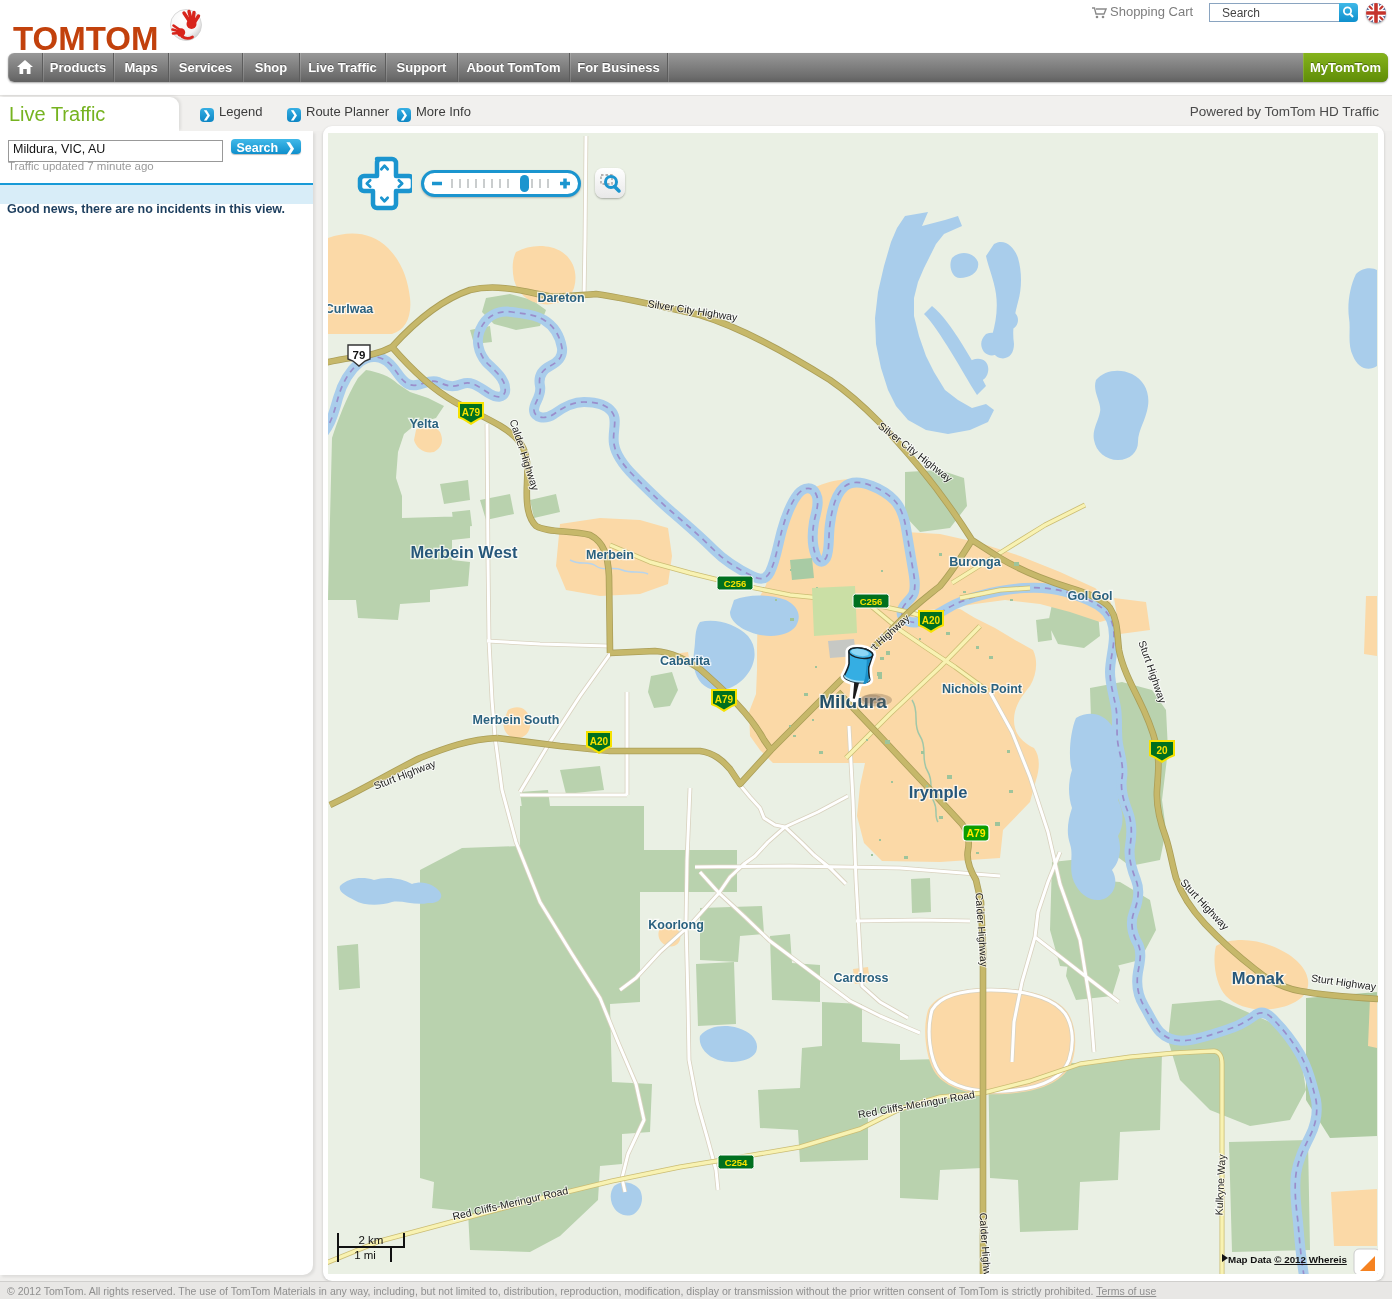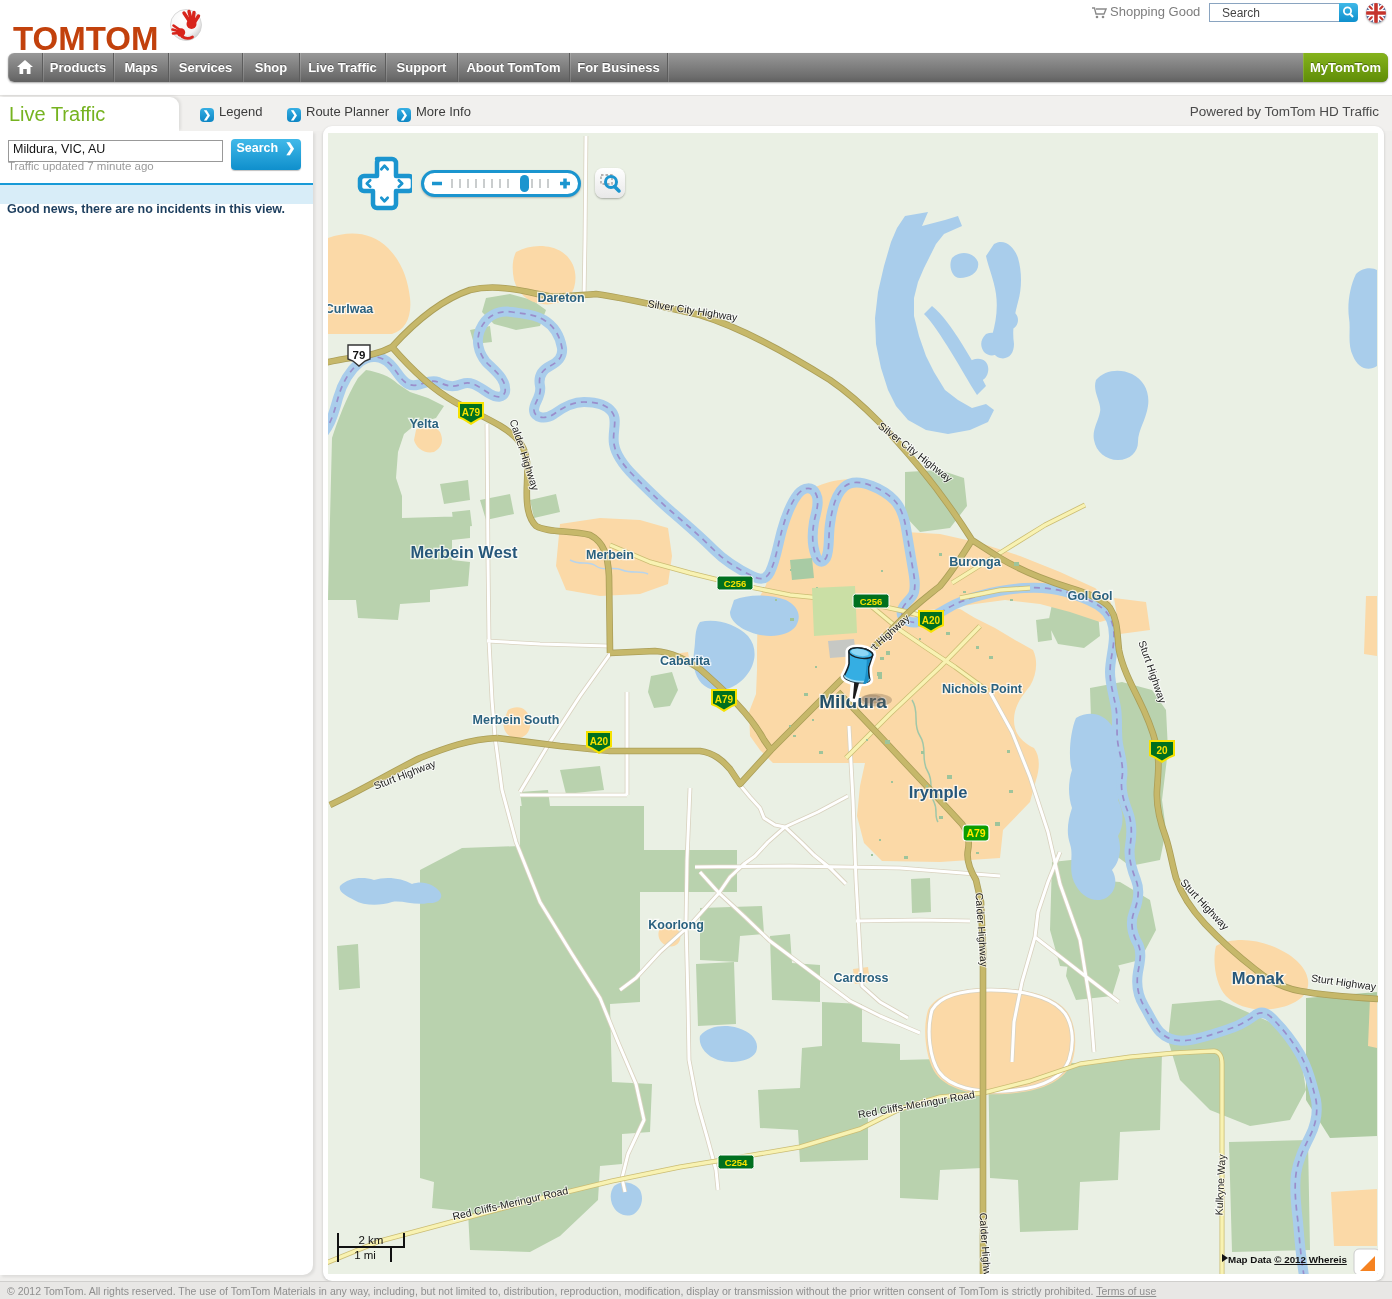--- a/index.html
+++ b/index.html
@@ -26,21 +26,21 @@
 
 #band { position:absolute; left:0; top:95px; width:1392px; height:36px; background:#f1f0ee; border-top:1px solid #e3e2e0; }
 #tab { position:absolute; left:0; top:97px; width:179px; height:34px; background:#fff; border-radius:0 9px 0 0; box-shadow:2px -1px 3px rgba(0,0,0,.08); }
 #tab .t { position:absolute; left:9px; top:6px; font-size:20px; color:#76b320; }
 .blink { position:absolute; top:104px; height:16px; font-size:13px; color:#3c3c3c; }
 .bico { display:inline-block; width:14px; height:14px; border-radius:4px; background:linear-gradient(#36aee3,#0d86c4); color:#fff; font-size:10px; font-weight:bold; text-align:center; line-height:14px; vertical-align:-2px; margin-right:5px; }
 #powered { position:absolute; right:13px; top:104px; font-size:13.5px; color:#4a4a4a; }
 
 #sidebar { position:absolute; left:0; top:131px; width:313px; height:1144px; background:#fff; border-radius:0 0 10px 0; box-shadow:2px 2px 3px rgba(0,0,0,.08); }
 #sideinput { position:absolute; left:8px; top:9px; width:215px; height:22px; border:1px solid #999; background:#fff; font-size:12.5px; color:#111; padding:1px 4px 0 4px; }
-#sidebtn { position:absolute; left:231px; top:8px; width:70px; height:31px; border-radius:4px; background:linear-gradient(#41b9e9,#0f8fcc); box-shadow:0 1px 1px rgba(0,0,0,.25); color:#fff; font-size:12.5px; font-weight:bold; text-align:center; line-height:19px; }
+#sidebtn { position:absolute; left:231px; top:8px; width:70px; height:15px; border-radius:4px; background:linear-gradient(#41b9e9,#0f8fcc); box-shadow:0 1px 1px rgba(0,0,0,.25); color:#fff; font-size:12.5px; font-weight:bold; text-align:center; line-height:19px; }
 #sidenote { position:absolute; left:8px; top:29px; font-size:11.5px; color:#9b9b9b; }
 #goodnews { position:absolute; left:0; top:52px; width:313px; height:21px; background:#d8edf8; border-top:2px solid #189ad7; color:#1c3e5e; font-size:12.5px; font-weight:bold; padding:17px 0 0 7px; }
 
 #mapcard { position:absolute; left:323px; top:126px; width:1061px; height:1155px; background:#fff; border-radius:9px; box-shadow:0 1px 3px rgba(0,0,0,.18); }
 #mapview { position:absolute; left:5px; top:7px; width:1050px; height:1141px; overflow:hidden; background:#eaf0e4; }
 
 #footer { position:absolute; left:0; top:1281px; width:1392px; height:18px; background:#e8e7e5; border-top:1px solid #d0cfcd; font-size:10.5px; color:#8f8f8f; padding:3px 0 0 7px; }
 #footer u { color:#8f8f8f; }
 
 #panc { position:absolute; left:29px; top:23px; width:55px; height:55px; }
@@ -75,21 +75,21 @@
     </g>
     <circle cx="12" cy="24.5" r="4.2" fill="#d8251c"></circle>
     <path d="M13 28.5 q5 3.5 10.5 0.5" stroke="#d8251c" stroke-width="2.8" fill="none" stroke-linecap="round"></path>
   </svg>
   <div id="cartrow">
     <svg id="cartico" width="15" height="12" viewBox="0 0 15 12">
         <path d="M0 1 h2.5 l1.5 6 h8 l2-5 h-10" fill="none" stroke="#8a8a8a" stroke-width="1.4"></path>
         <circle cx="5" cy="10" r="1.3" fill="#8a8a8a"></circle>
         <circle cx="11" cy="10" r="1.3" fill="#8a8a8a"></circle>
       </svg>
-    <div id="carttxt">Shopping Good</div>
+    <div id="carttxt">Shopping Cart</div>
   </div>
   <div id="searchwrap">
     <div id="searchin">Search</div>
     <div id="searchbtn"><svg width="19" height="19" viewBox="0 0 19 19">
           <circle cx="8.5" cy="8" r="3.6" fill="none" stroke="#fff" stroke-width="1.8"></circle>
           <line x1="11" y1="10.8" x2="14" y2="14" stroke="#fff" stroke-width="2"></line>
         </svg></div>
   </div>
   <div id="flag">
     <svg width="20" height="20" viewBox="0 0 20 20">

